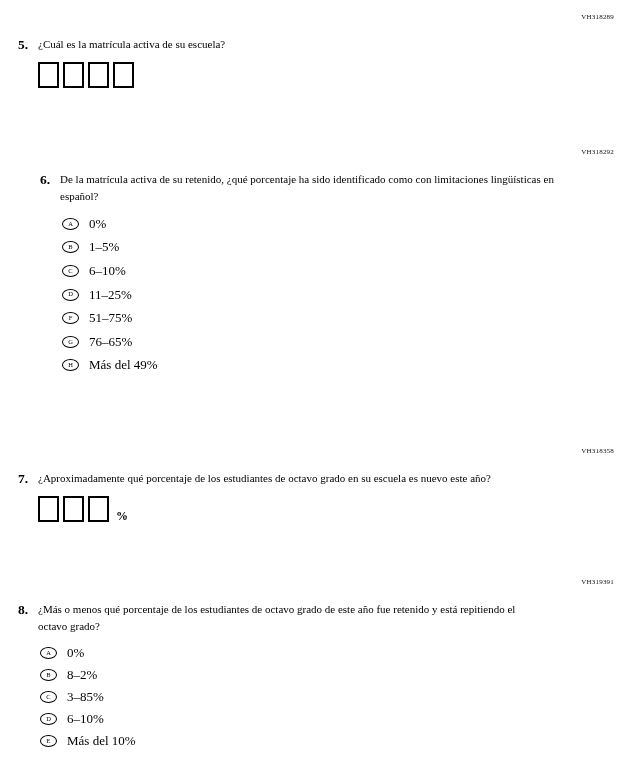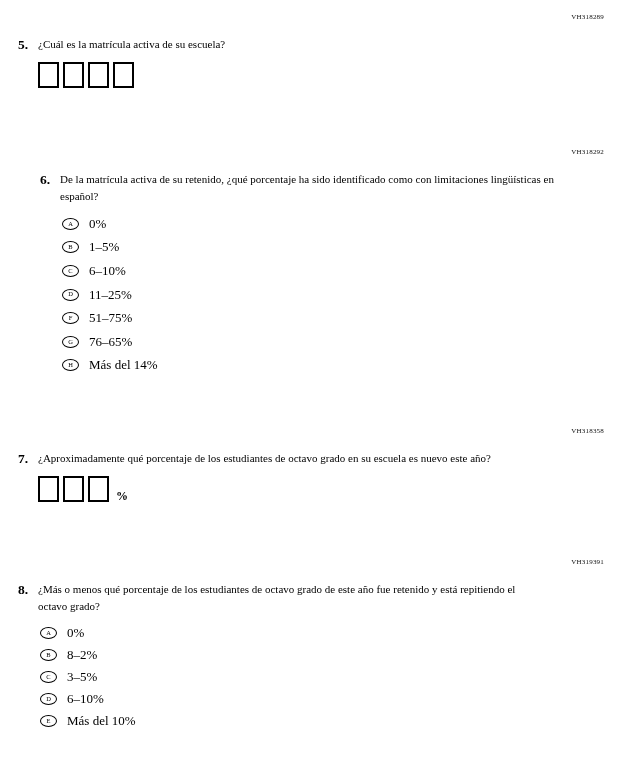--- a/index.html
+++ b/index.html
@@ -11,21 +11,21 @@
     color:#000;
     font-family:"Liberation Serif", serif;
     overflow:hidden;
     box-sizing:border-box;
     padding-top:13px;
   }
   .code {
     font-size:7px;
     line-height:8px;
     text-align:right;
-    padding-right:28px;
+    padding-right:18px;
     letter-spacing:0.2px;
     color:#111;
   }
   .q-row {
     display:flex;
     align-items:flex-start;
     margin-top:15px;
     padding-left:18px;
   }
   .q-num {
@@ -85,21 +85,21 @@
   }
   .oval-letter {
     font-size:6.5px;
     line-height:1;
   }
   .opt-label {
     font-size:13px;
     line-height:14px;
   }
   .mt-q6 { margin-top:60px;margin-left:22px; }
-  .mt-q7 { margin-top:50px; }
+  .mt-q7 { margin-top:70px; }
   .mt-q8 { margin-top:56px; }
 </style>
 </head>
 <body>
 
 <div class="page">
 
   <div>
     <div class="code">VH318289</div>
     <div class="q-row">
@@ -154,21 +154,21 @@
       <div class="option">
         <span class="oval">
             <span class="oval-letter">G</span>
           </span>
         <span class="opt-label">76–65%</span>
       </div>
       <div class="option">
         <span class="oval">
             <span class="oval-letter">H</span>
           </span>
-        <span class="opt-label">Más del 14%</span>
+        <span class="opt-label">Más del 49%</span>
       </div>
     </div>
   </div>
 
   <div class="mt-q7">
     <div class="code">VH318358</div>
     <div class="q-row">
       <span class="q-num">7.</span>
       <div class="q-text">¿Aproximadamente qué porcentaje de los estudiantes de octavo grado en su escuela es nuevo este año?</div>
     </div>
@@ -196,21 +196,21 @@
       <div class="option">
         <span class="oval">
             <span class="oval-letter">B</span>
           </span>
         <span class="opt-label">8–2%</span>
       </div>
       <div class="option">
         <span class="oval">
             <span class="oval-letter">C</span>
           </span>
-        <span class="opt-label">3–5%</span>
+        <span class="opt-label">3–85%</span>
       </div>
       <div class="option">
         <span class="oval">
             <span class="oval-letter">D</span>
           </span>
         <span class="opt-label">6–10%</span>
       </div>
       <div class="option">
         <span class="oval">
             <span class="oval-letter">E</span>

